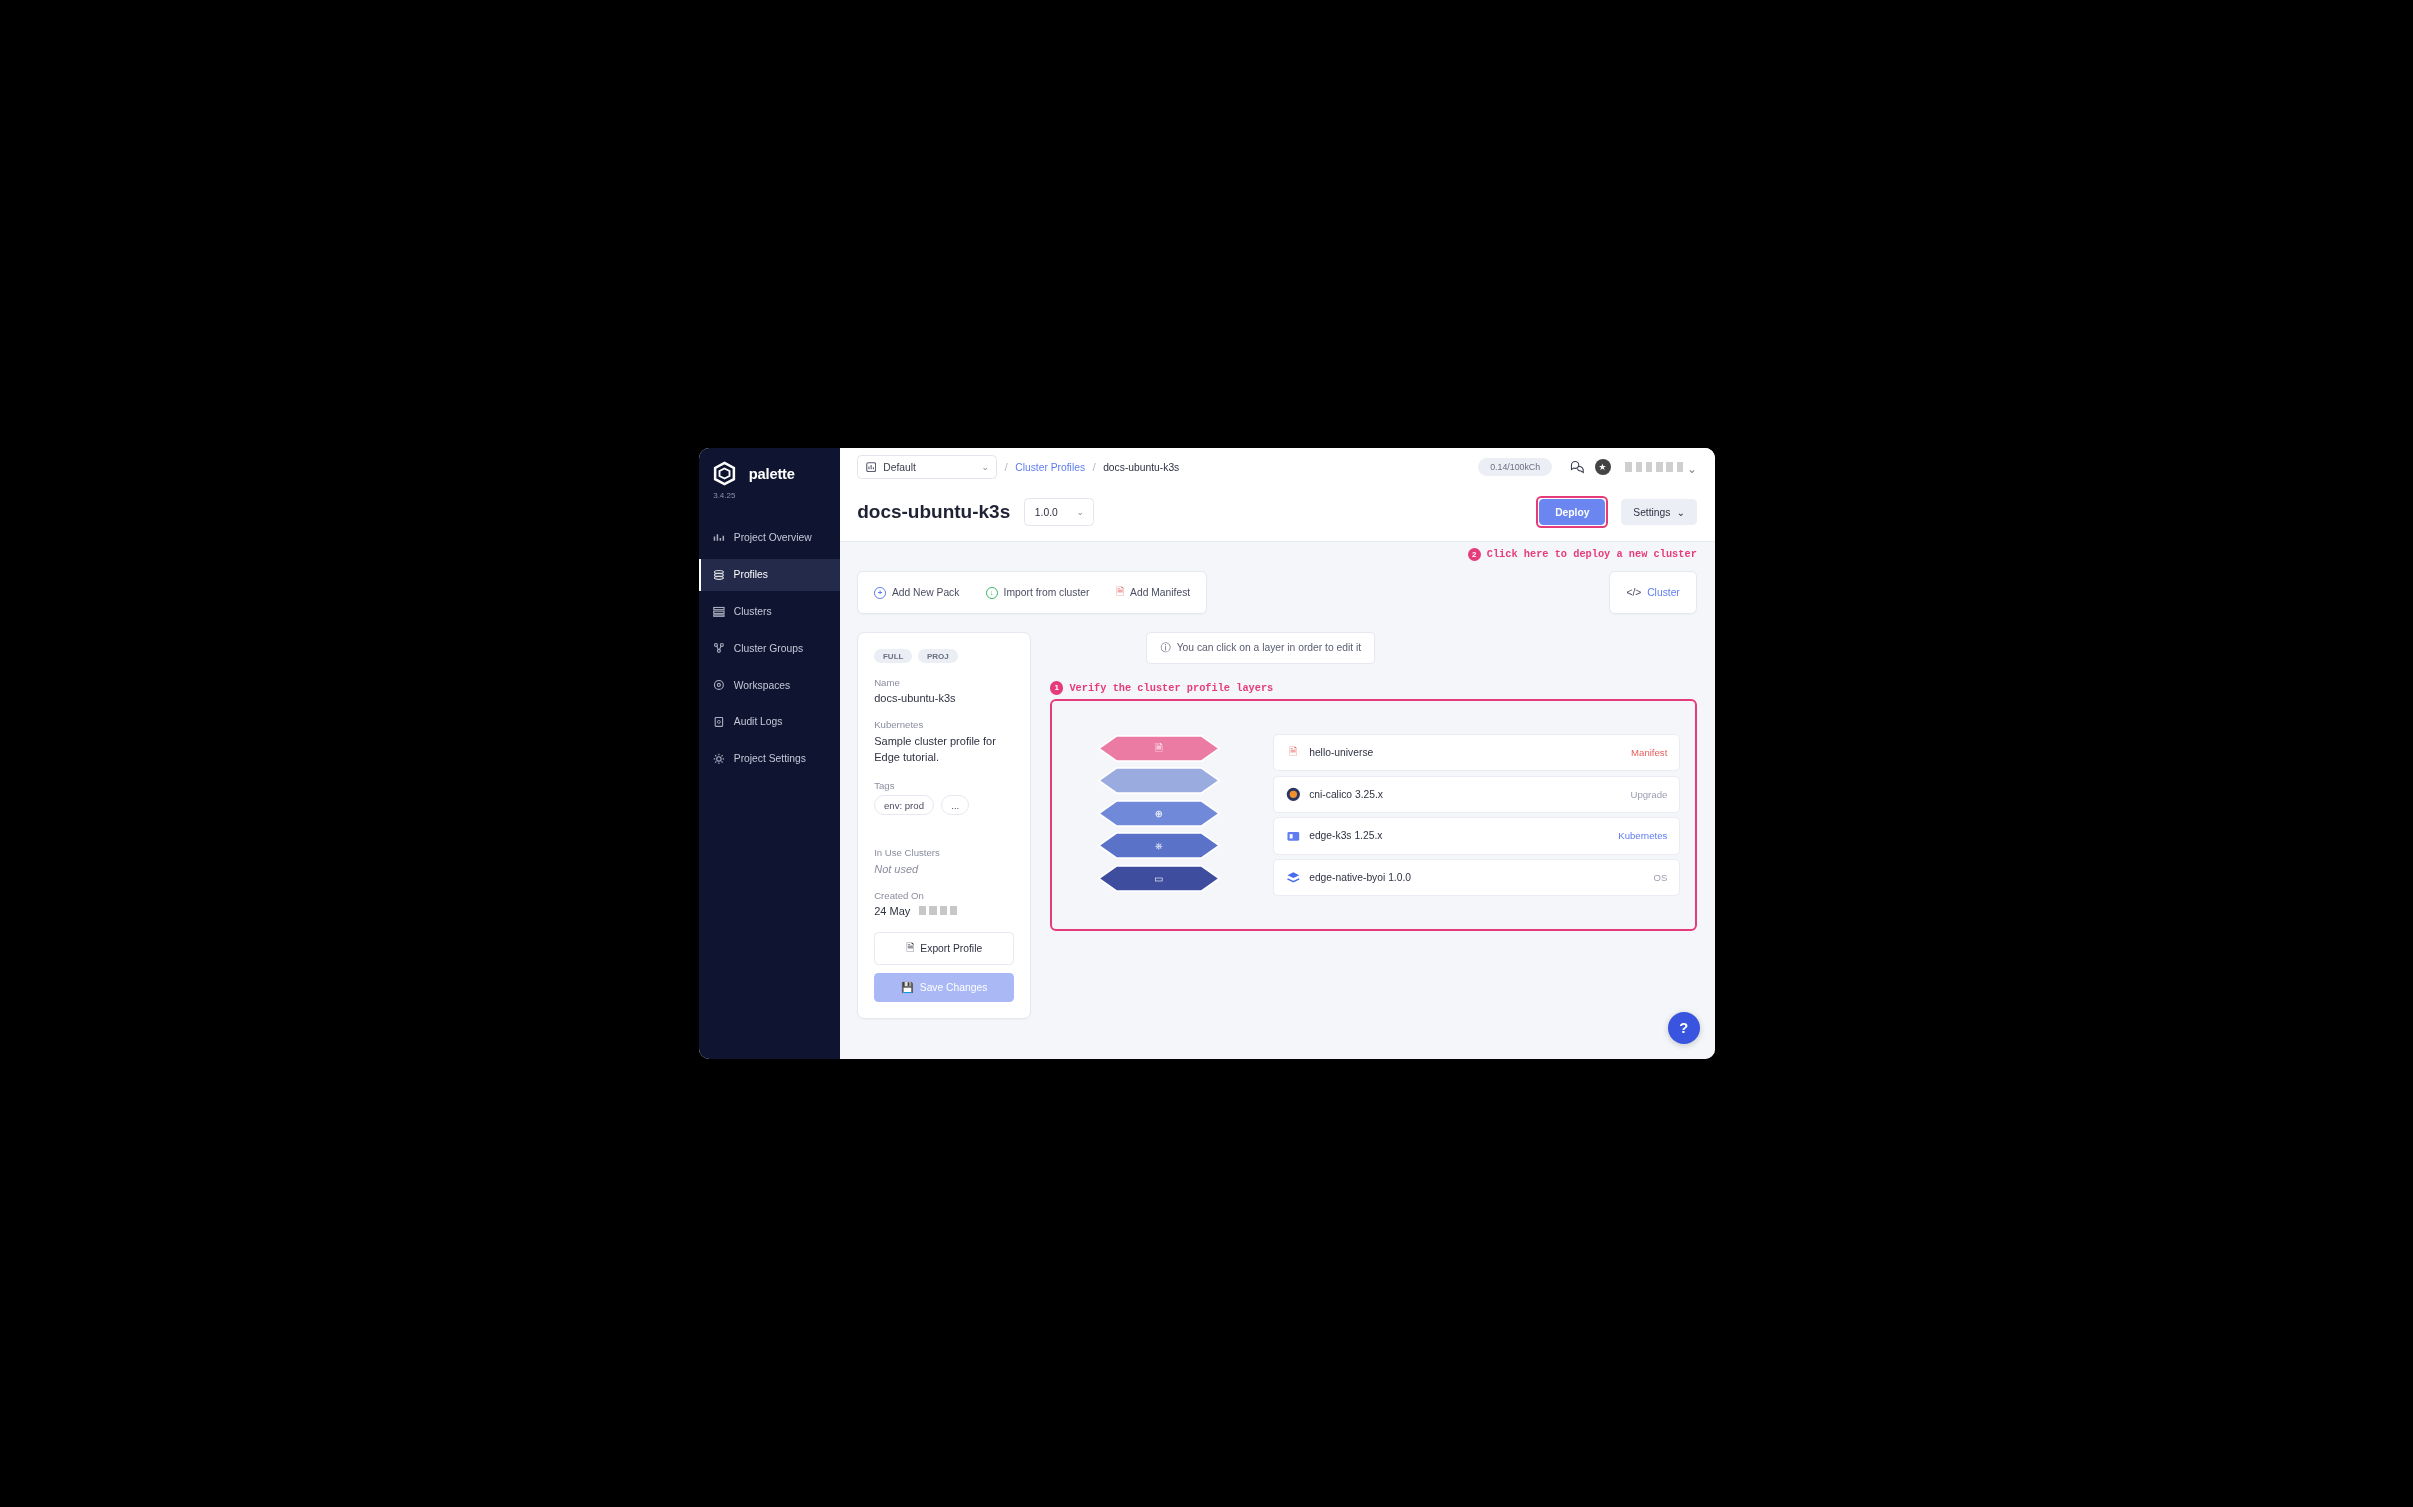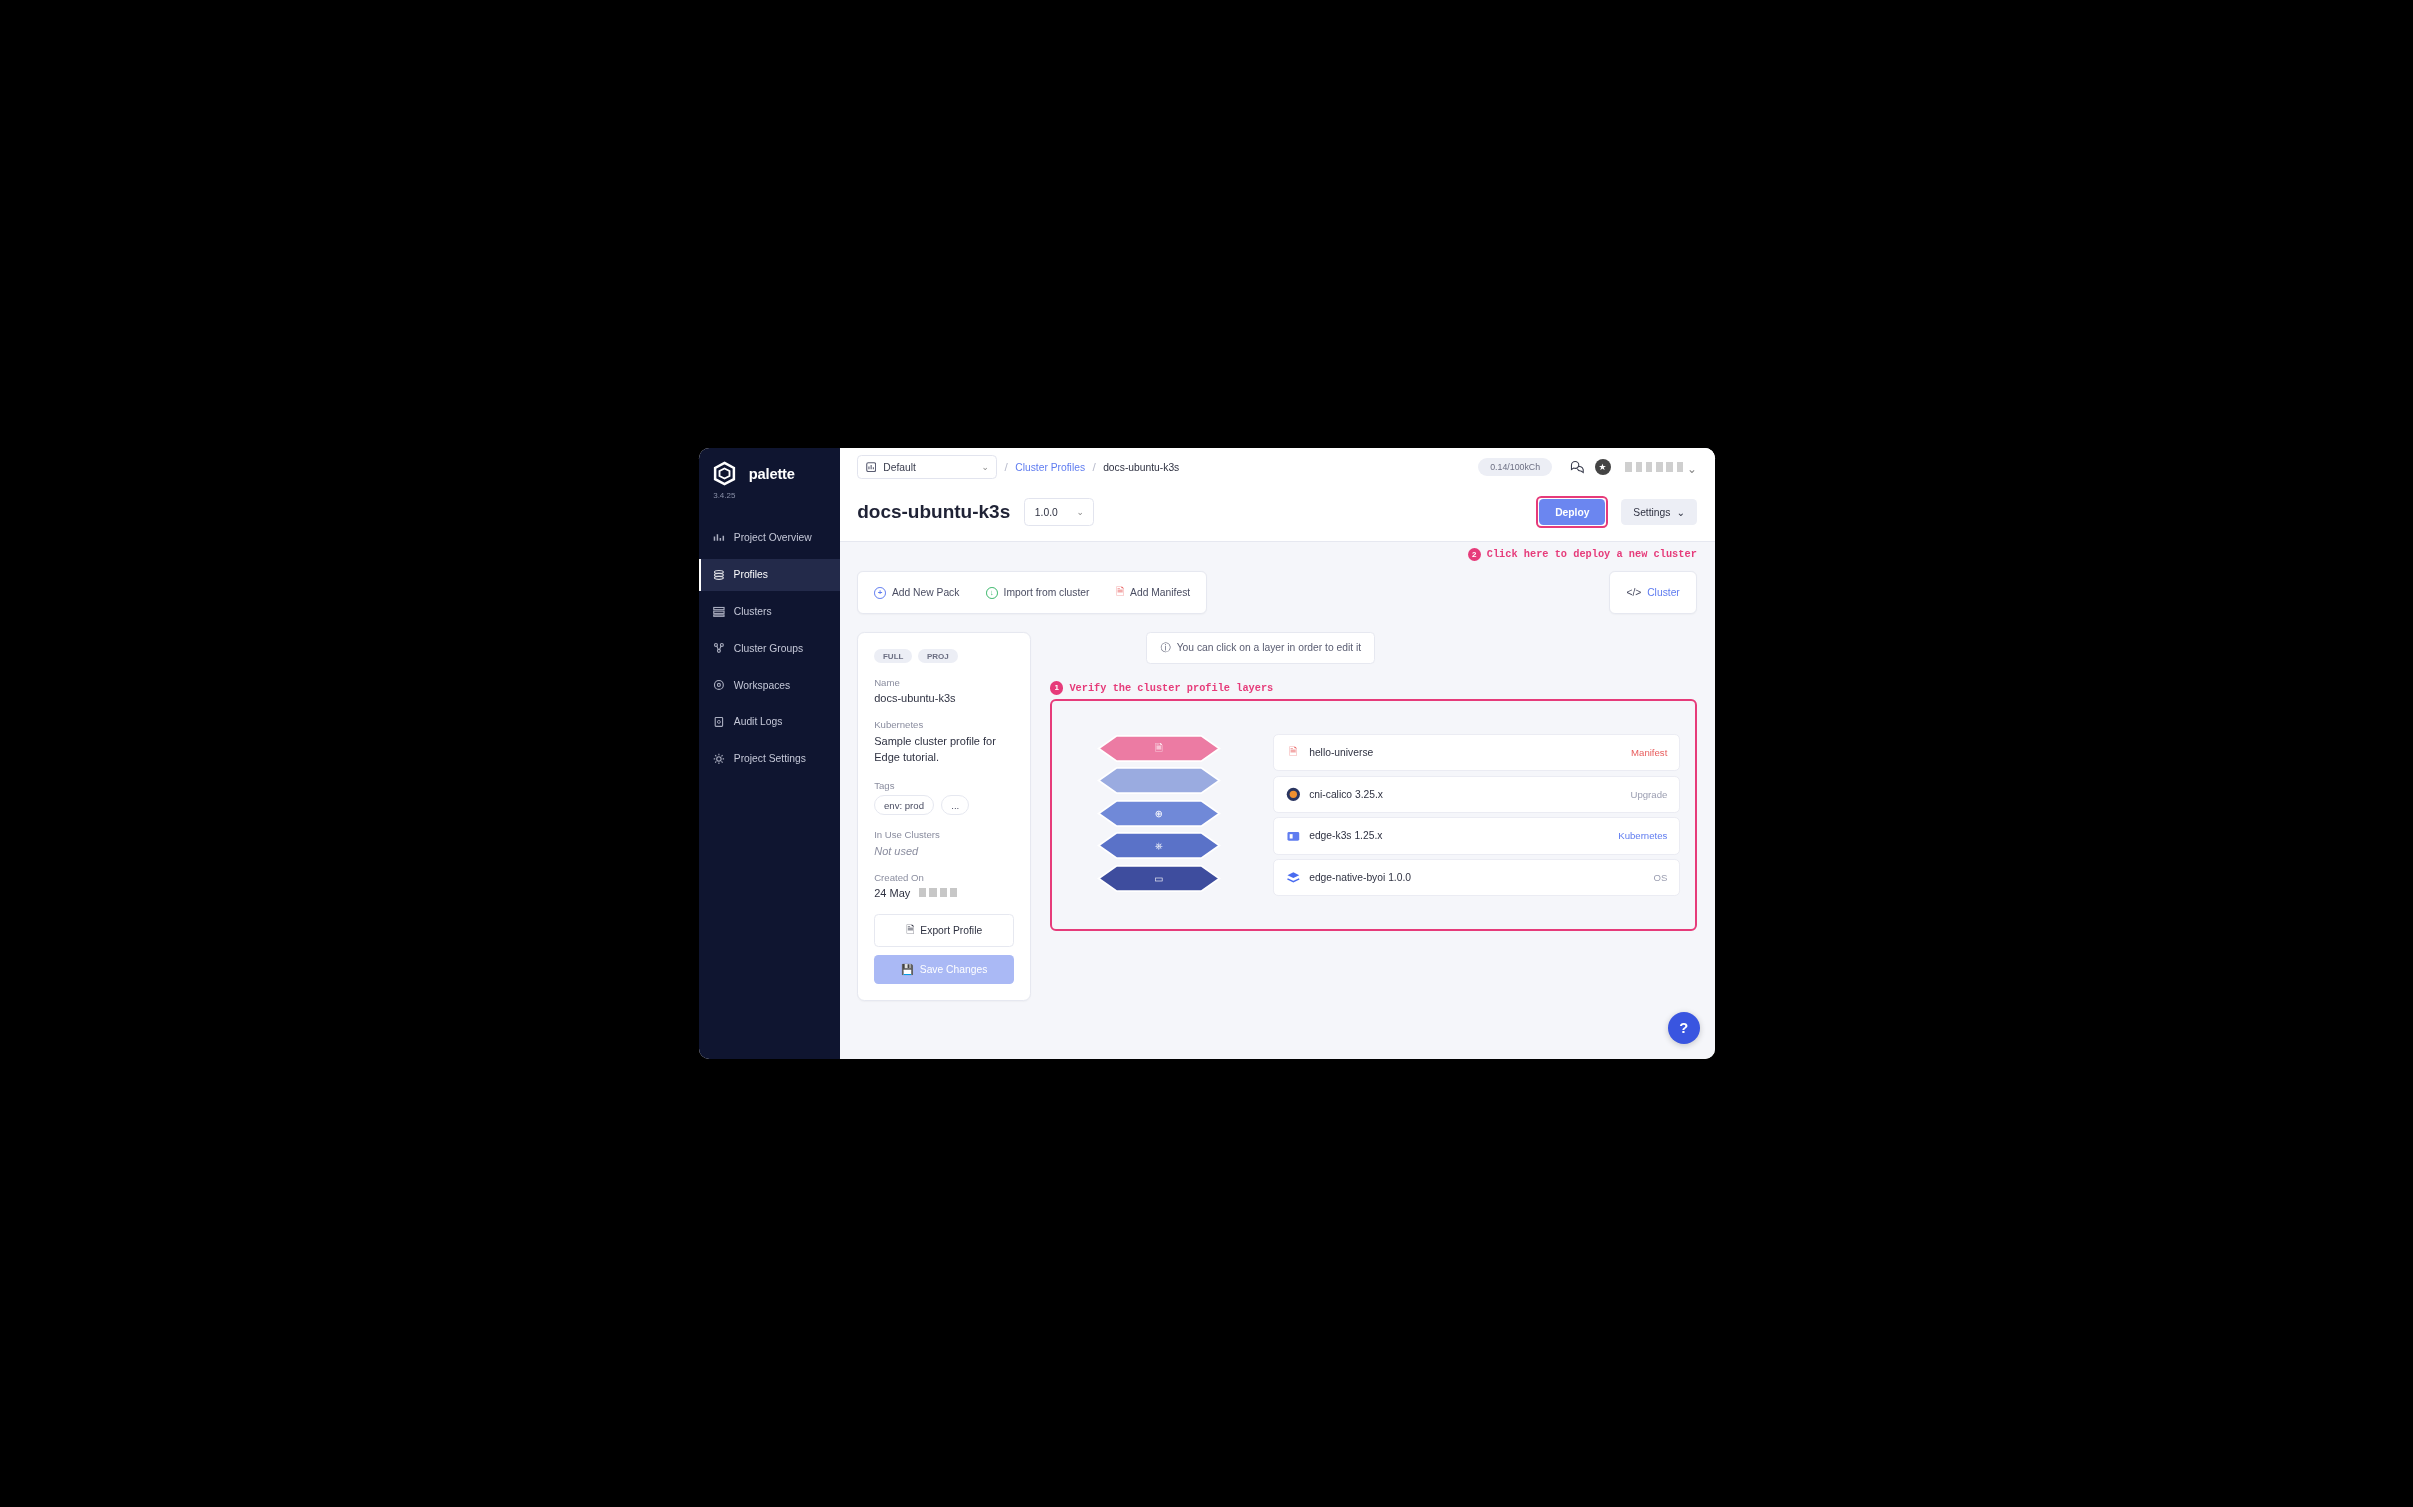--- a/index.html
+++ b/index.html
@@ -229,21 +229,21 @@
         <div class="info-card">
           <div class="badges">
             <span class="badge">FULL</span>
             <span class="badge">PROJ</span>
           </div>
           <div class="field-label">Name</div>
           <div class="field-value">docs-ubuntu-k3s</div>
           <div class="field-label">Kubernetes</div>
           <div class="desc-value">Sample cluster profile for Edge tutorial.</div>
           <div class="field-label">Tags</div>
-          <div style="margin-bottom:14px">
+          <div style="margin-bottom:32px">
             <span class="tag-chip">env: prod</span>
             <span class="tag-chip">...</span>
           </div>
           <div class="field-label">In Use Clusters</div>
           <div class="field-value italic">Not used</div>
           <div class="field-label">Created On</div>
           <div class="field-value date-row">
             <span>24 May</span>
             <div class="date-blocks"><span></span><span></span><span></span><span></span></div>
           </div>

